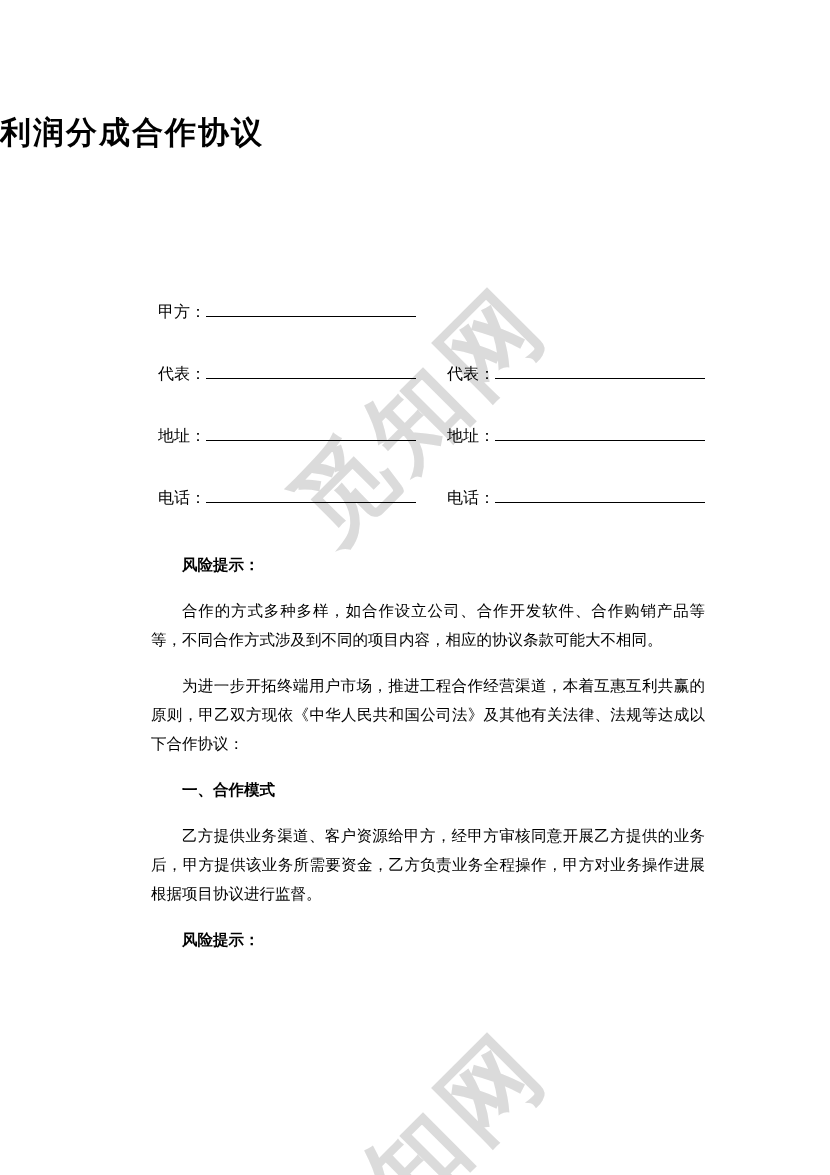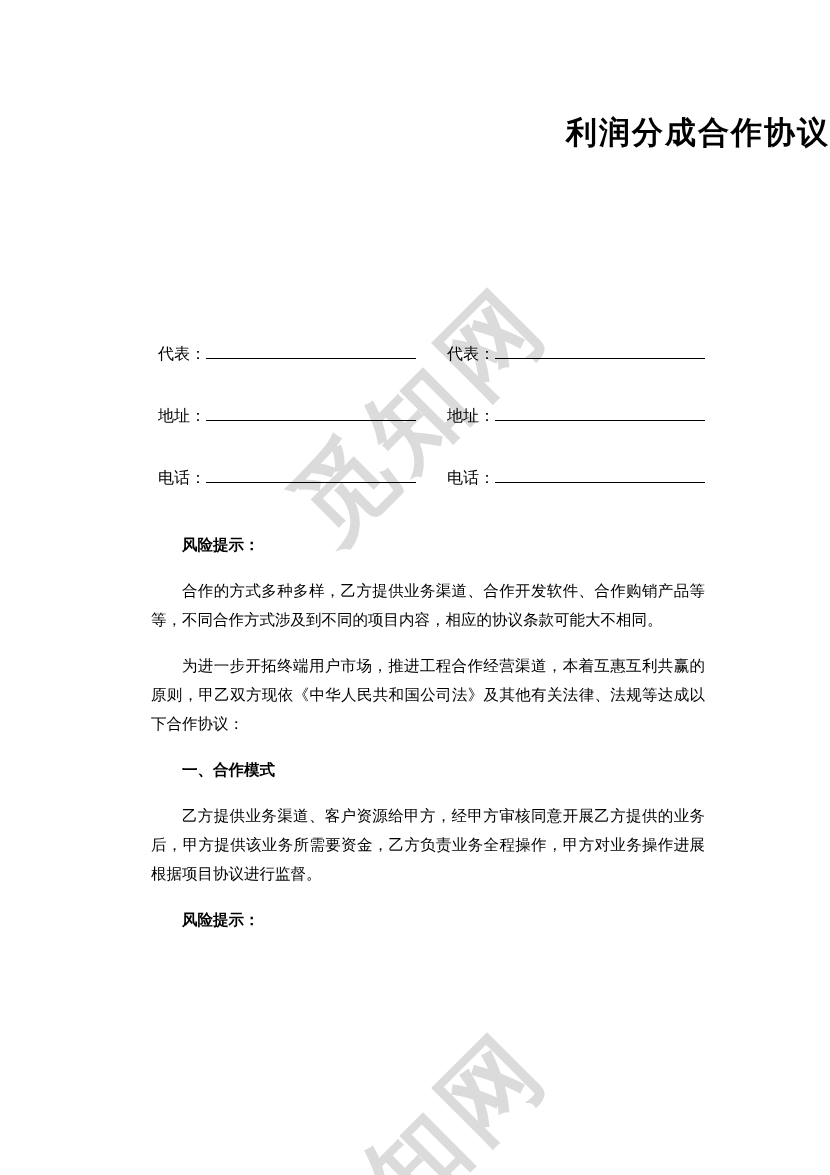--- a/index.html
+++ b/index.html
@@ -30,21 +30,21 @@
     white-space: nowrap;
     pointer-events: none;
     user-select: none;
   }
   .wm-center { left: 265px; top: 367px; }
   .wm-bottom { left: 265px; top: 1112px; }
   .content { position: relative; z-index: 1; }
   .title {
     font-size: 31px;
     font-weight: bold;
-    text-align: right;
+    text-align: left;
     padding-top: 112px;
     letter-spacing: 2px;
   }
   .form-area {
     margin-top: 148px;
     padding: 0 125px;
   }
   .form-row {
     display: flex;
     justify-content: space-between;
@@ -87,20 +87,23 @@
   <div class="watermark wm-center">觅知网</div>
   <div class="watermark wm-bottom">觅知网</div>
 
   <div class="content">
 
     <h1 class="title">利润分成合作协议</h1>
 
     <div class="form-area">
 
       <div class="form-row">
+        <div class="form-cell left">
+          <span class="form-label">甲方：</span><span class="blank-line"></span>
+        </div>
       </div>
 
       <div class="form-row">
         <div class="form-cell left">
           <span class="form-label">代表：</span><span class="blank-line"></span>
         </div>
         <div class="form-cell">
           <span class="form-label">代表：</span><span class="blank-line"></span>
         </div>
       </div>
@@ -120,21 +123,21 @@
         </div>
         <div class="form-cell">
           <span class="form-label">电话：</span><span class="blank-line"></span>
         </div>
       </div>
 
     </div>
 
     <div class="doc-body">
       <p class="para bold">风险提示：</p>
-      <p class="para">合作的方式多种多样，乙方提供业务渠道、合作开发软件、合作购销产品等等，不同合作方式涉及到不同的项目内容，相应的协议条款可能大不相同。</p>
+      <p class="para">合作的方式多种多样，如合作设立公司、合作开发软件、合作购销产品等等，不同合作方式涉及到不同的项目内容，相应的协议条款可能大不相同。</p>
       <p class="para">为进一步开拓终端用户市场，推进工程合作经营渠道，本着互惠互利共赢的原则，甲乙双方现依《中华人民共和国公司法》及其他有关法律、法规等达成以下合作协议：</p>
       <p class="heading">一、合作模式</p>
       <p class="para">乙方提供业务渠道、客户资源给甲方，经甲方审核同意开展乙方提供的业务后，甲方提供该业务所需要资金，乙方负责业务全程操作，甲方对业务操作进展根据项目协议进行监督。</p>
       <p class="para bold">风险提示：</p>
     </div>
 
   </div>
 </div>
 
 </body></html>

